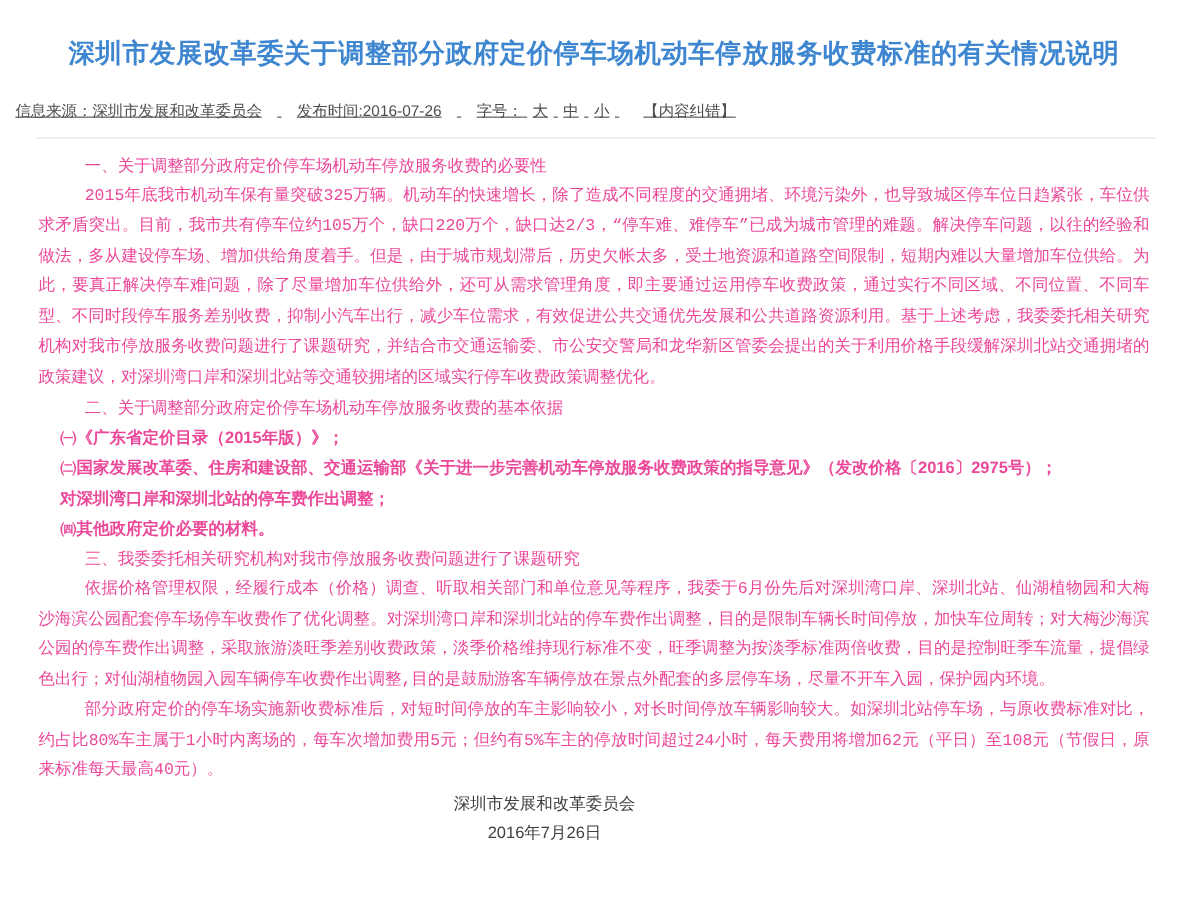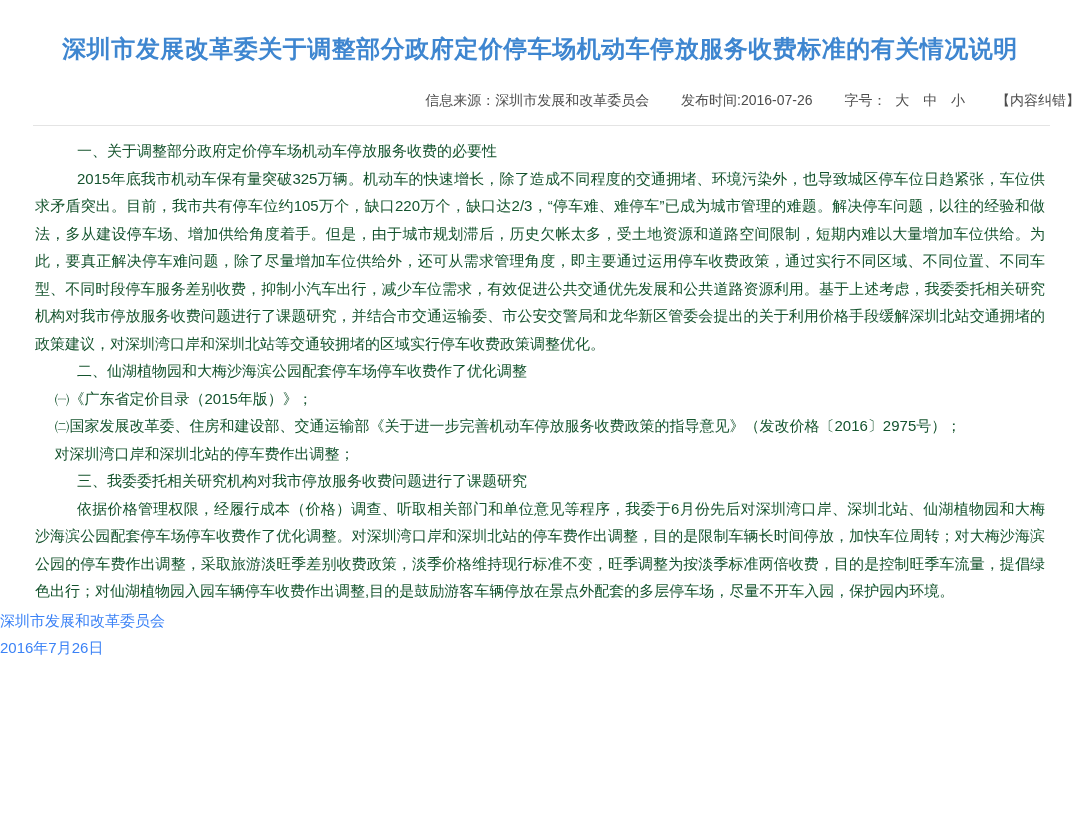--- a/index.html
+++ b/index.html
@@ -20,24 +20,25 @@
     padding: 33px 40px 0 40px;
     text-align: center;
     font-size: 24px;
     font-weight: bold;
     line-height: 32px;
     color: #3e86d0;
     letter-spacing: 0.5px;
   }
   .meta-line {
     margin-top: 27px;
-    text-align: right;
+    text-align: left;
     font-size: 14px;
     color: #4d4d4d;
     white-space: nowrap;
+    text-decoration: underline;
   }
   .meta-line .seg { margin: 0 14px; }
   .meta-line .fs-opt {
     margin: 0 5px;
     cursor: pointer;
   }
   .meta-line .correction {
     margin-left: 8px;
     color: #4d4d4d;
     text-decoration: none;
@@ -45,34 +46,34 @@
   }
   .divider {
     border: 0;
     border-top: 1px solid #e4e4e4;
     margin: 15px 30px 0 33px;
   }
   .doc-body {
     margin: 11px 35px 0 35px;
     font-size: 15px;
     line-height: 27.5px;
-    color: #14532d;
+    color: #ec4899;
     text-align: justify;
   }
   .doc-body p { margin: 0; }
   .doc-body p.heading   { text-indent: 2.8em; }
-  .doc-body p.paragraph { text-indent: 2.8em; }
-  .doc-body p.list-item { text-indent: 1.3em; }
+  .doc-body p.paragraph { text-indent: 2.8em; font-family: Liberation Mono, monospace; }
+  .doc-body p.list-item { text-indent: 1.3em; font-weight: bold; }
   .signature {
     margin-top: 2px;
     padding-right: 90px;
-    text-align: left;
+    text-align: center;
     font-size: 15px;
     line-height: 27.5px;
-    color: #3b82f6;
+    color: #404040;
   }
 </style>
 </head>
 <body>
 
 <div class="page">
 
   <h1 class="doc-title">深圳市发展改革委关于调整部分政府定价停车场机动车停放服务收费标准的有关情况说明</h1>
 
   <div class="meta-line">
@@ -85,26 +86,28 @@
       <span class="fs-opt">小</span>
     </span>
     <a class="correction">【内容纠错】</a>
   </div>
 
   <hr class="divider">
 
   <main class="doc-body" id="doc-body">
       <p class="heading">一、关于调整部分政府定价停车场机动车停放服务收费的必要性</p>
       <p class="paragraph">2015年底我市机动车保有量突破325万辆。机动车的快速增长，除了造成不同程度的交通拥堵、环境污染外，也导致城区停车位日趋紧张，车位供求矛盾突出。目前，我市共有停车位约105万个，缺口220万个，缺口达2/3，“停车难、难停车”已成为城市管理的难题。解决停车问题，以往的经验和做法，多从建设停车场、增加供给角度着手。但是，由于城市规划滞后，历史欠帐太多，受土地资源和道路空间限制，短期内难以大量增加车位供给。为此，要真正解决停车难问题，除了尽量增加车位供给外，还可从需求管理角度，即主要通过运用停车收费政策，通过实行不同区域、不同位置、不同车型、不同时段停车服务差别收费，抑制小汽车出行，减少车位需求，有效促进公共交通优先发展和公共道路资源利用。基于上述考虑，我委委托相关研究机构对我市停放服务收费问题进行了课题研究，并结合市交通运输委、市公安交警局和龙华新区管委会提出的关于利用价格手段缓解深圳北站交通拥堵的政策建议，对深圳湾口岸和深圳北站等交通较拥堵的区域实行停车收费政策调整优化。</p>
-      <p class="heading">二、仙湖植物园和大梅沙海滨公园配套停车场停车收费作了优化调整</p>
+      <p class="heading">二、关于调整部分政府定价停车场机动车停放服务收费的基本依据</p>
       <p class="list-item">㈠《广东省定价目录（2015年版）》；</p>
       <p class="list-item">㈡国家发展改革委、住房和建设部、交通运输部《关于进一步完善机动车停放服务收费政策的指导意见》（发改价格〔2016〕2975号）；</p>
       <p class="list-item">对深圳湾口岸和深圳北站的停车费作出调整；</p>
+      <p class="list-item">㈣其他政府定价必要的材料。</p>
       <p class="heading">三、我委委托相关研究机构对我市停放服务收费问题进行了课题研究</p>
       <p class="paragraph">依据价格管理权限，经履行成本（价格）调查、听取相关部门和单位意见等程序，我委于6月份先后对深圳湾口岸、深圳北站、仙湖植物园和大梅沙海滨公园配套停车场停车收费作了优化调整。对深圳湾口岸和深圳北站的停车费作出调整，目的是限制车辆长时间停放，加快车位周转；对大梅沙海滨公园的停车费作出调整，采取旅游淡旺季差别收费政策，淡季价格维持现行标准不变，旺季调整为按淡季标准两倍收费，目的是控制旺季车流量，提倡绿色出行；对仙湖植物园入园车辆停车收费作出调整,目的是鼓励游客车辆停放在景点外配套的多层停车场，尽量不开车入园，保护园内环境。</p>
+      <p class="paragraph">部分政府定价的停车场实施新收费标准后，对短时间停放的车主影响较小，对长时间停放车辆影响较大。如深圳北站停车场，与原收费标准对比，约占比80%车主属于1小时内离场的，每车次增加费用5元；但约有5%车主的停放时间超过24小时，每天费用将增加62元（平日）至108元（节假日，原来标准每天最高40元）。</p>
     </main>
 
   <div class="signature">
     <div>深圳市发展和改革委员会</div>
     <div>2016年7月26日</div>
   </div>
 
 </div>
 
 </body></html>

